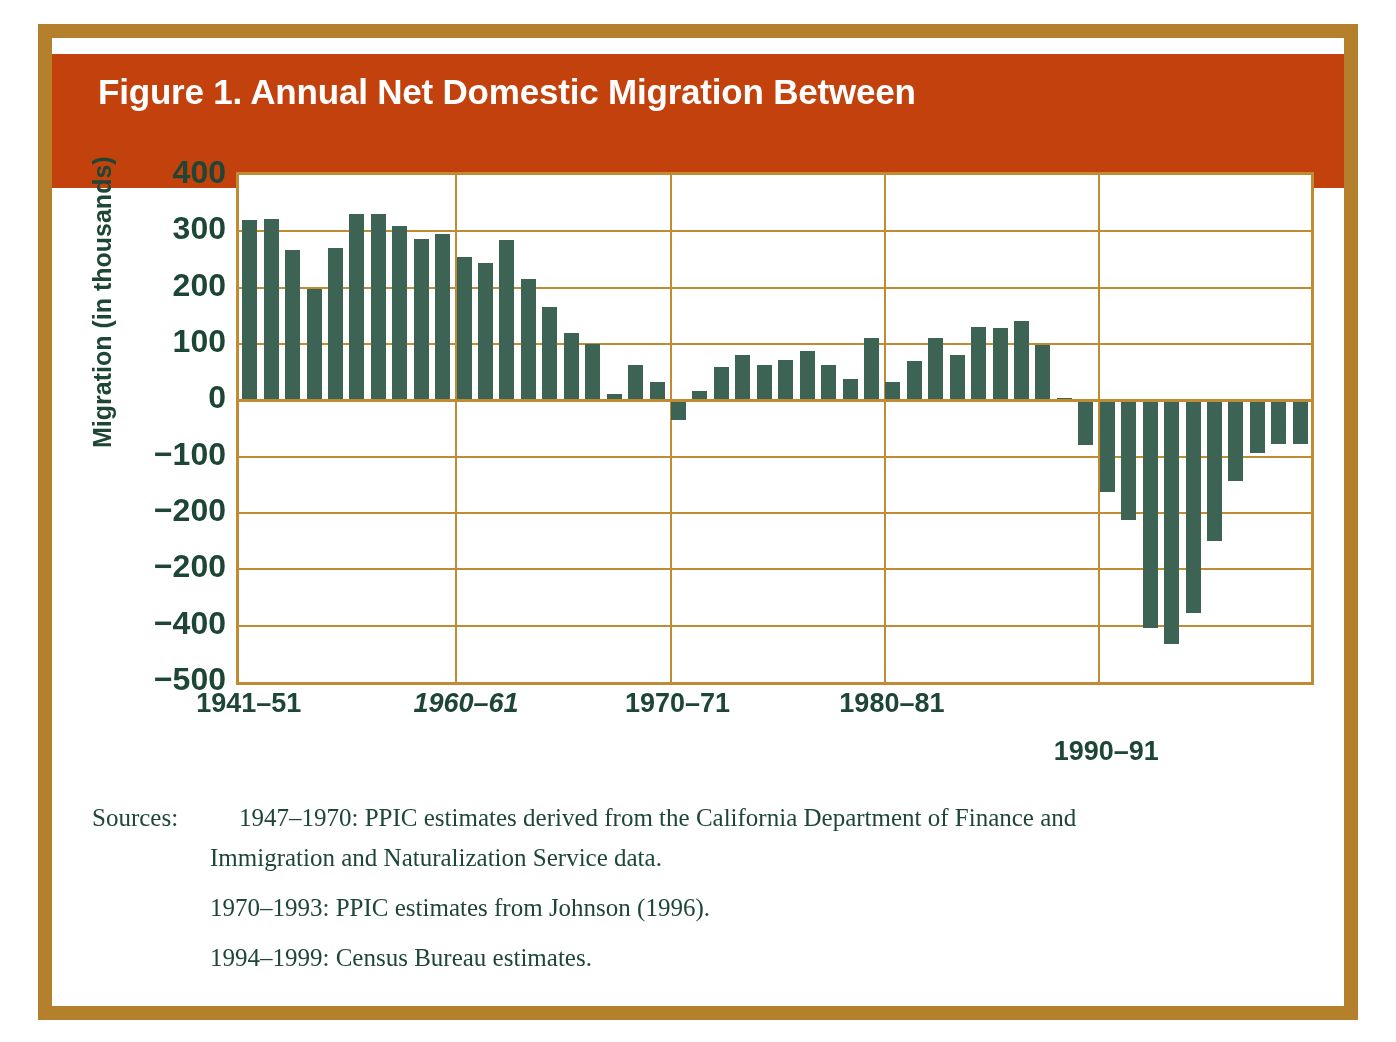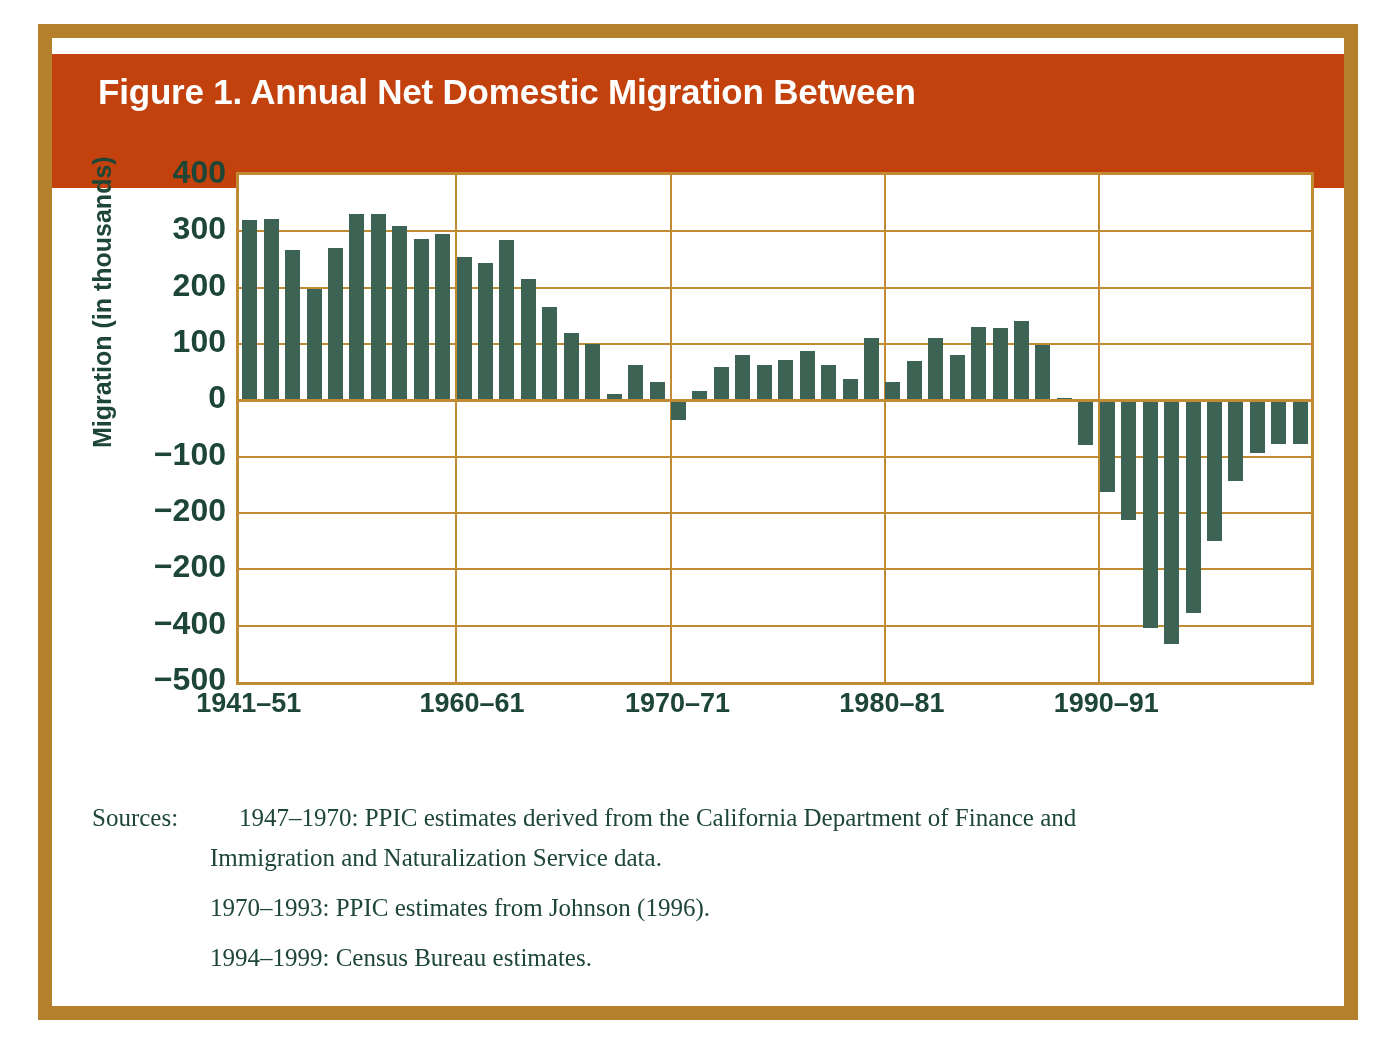--- a/index.html
+++ b/index.html
@@ -259,24 +259,24 @@
           <div class="bar" title="1995–96: -250" style="width: 15.008px; left: 968.016px; top: 225.333px; height: 140.833px; background: rgb(61, 99, 84);"></div>
           <div class="bar" title="1996–97: -143" style="width: 15.008px; left: 989.456px; top: 225.333px; height: 80.5567px; background: rgb(61, 99, 84);"></div>
           <div class="bar" title="1997–98: -93" style="width: 15.008px; left: 1010.9px; top: 225.333px; height: 52.39px; background: rgb(61, 99, 84);"></div>
           <div class="bar" title="1998–99: -77" style="width: 15.008px; left: 1032.34px; top: 225.333px; height: 43.3767px; background: rgb(61, 99, 84);"></div>
           <div class="bar" title="1999–2000: -77" style="width: 15.008px; left: 1053.78px; top: 225.333px; height: 43.3767px; background: rgb(61, 99, 84);"></div>
         </div>
     </div>
 
     <div id="xticks">
         <div class="xtick" style="left: 12.72px;">1941–51</div>
-        <div class="xtick" style="left: 236px;">1960–61</div>
+        <div class="xtick" style="left: 230px; font-style: italic;">1960–61</div>
         <div class="xtick" style="left: 441.52px;">1970–71</div>
         <div class="xtick" style="left: 655.92px;">1980–81</div>
-        <div class="xtick" style="left: 870.32px;">1990–91</div>
+        <div class="xtick" style="left: 870.32px; margin-top: 48px;">1990–91</div>
       </div>
   </div>
 
   <div id="sources">
     <div class="src-row">
       <div class="src-label">Sources:</div>
       <div class="src-body">1947–1970: PPIC estimates derived from the California Department of Finance and</div>
     </div>
     <div class="src-indent">Immigration and Naturalization Service data.</div>
     <div class="src-gap"></div>

